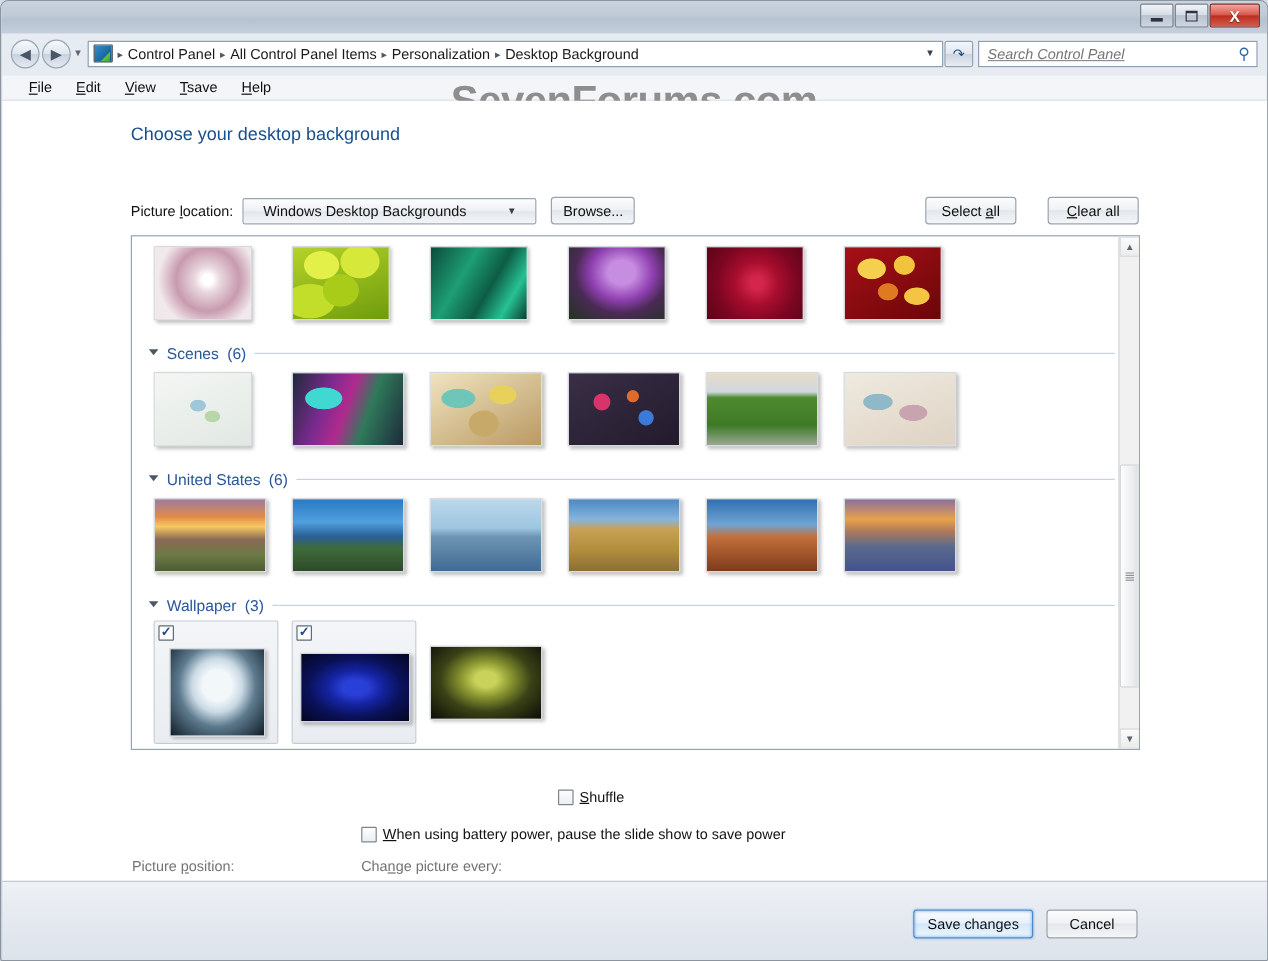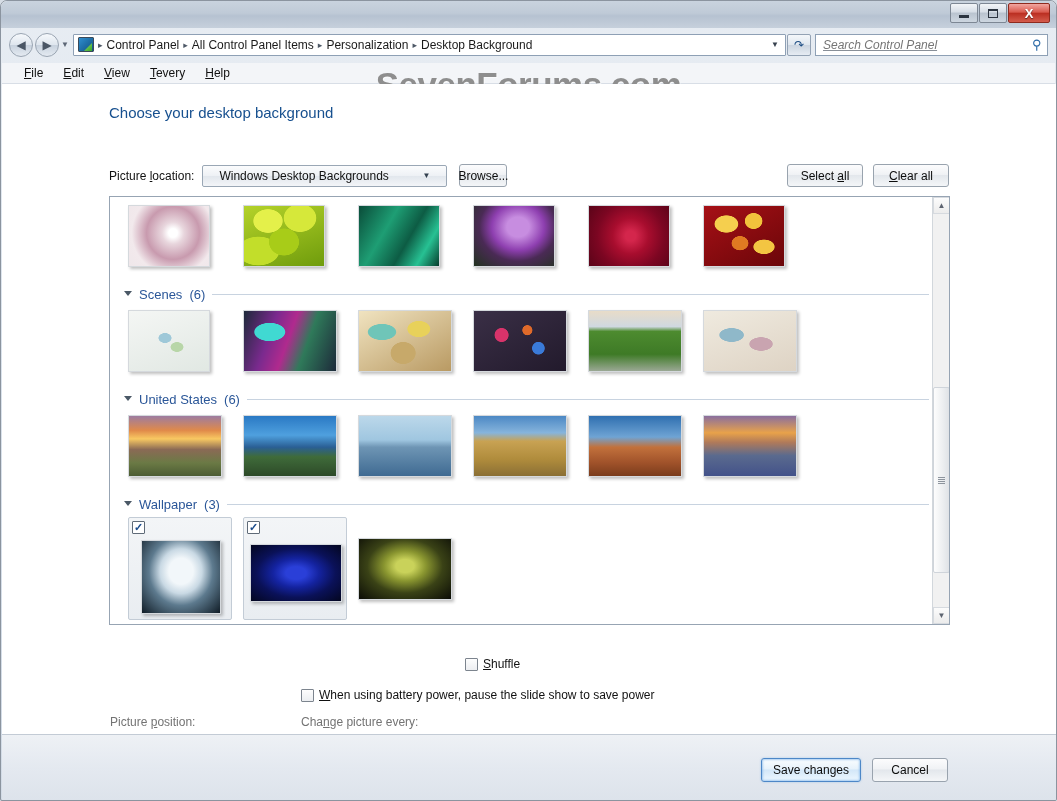--- a/index.html
+++ b/index.html
@@ -142,23 +142,23 @@
   }
   .combo .cv { flex:1; }
   .combo .carrow { font-size:8px; color:#33404f; padding-left:4px; }
   .btn {
     border:1px solid #99a3ae; border-radius:3px;
     background:linear-gradient(180deg,#fcfcfd 0%,#f0f2f5 45%,#e3e7ec 50%,#f4f6f8 100%);
     font-size:12px; color:#0d0d0d;
     font-family:"Liberation Sans", sans-serif;
     display:flex; align-items:center; justify-content:center;
   }
-  .browse-btn { width:48px; height:23px; margin-left:12px; }
-
-  .topright-btns { position:absolute; right:107px; top:80px; display:flex; gap:10px; }
+  .browse-btn { width:70px; height:23px; margin-left:12px; }
+
+  .topright-btns { position:absolute; right:107px; top:80px; display:flex; gap:26px; }
   .selall-btn, .clrall-btn { width:76px; height:23px; }
 
   
   .picbox {
     position:absolute; left:107px; top:112px;
     width:841px; height:429px;
     border:1px solid #97a4b3; background:#fff;
     overflow:hidden;
   }
   .piclist { position:absolute; left:0; top:0; width:823px; padding:0 0 0 14px; }
@@ -318,21 +318,21 @@
     <div class="searchbox">
       <input type="text" placeholder="Search Control Panel" style="">
       <span class="search-glyph">⚲</span>
     </div>
   </div>
 
   <div class="menubar">
     <div class="menuitem"><u>F</u><span>ile</span></div>
     <div class="menuitem"><u>E</u><span>dit</span></div>
     <div class="menuitem"><u>V</u><span>iew</span></div>
-    <div class="menuitem"><u>T</u><span>every</span></div>
+    <div class="menuitem"><u>T</u><span>save</span></div>
     <div class="menuitem"><u>H</u><span>elp</span></div>
   </div>
 
   <div class="watermark">SevenForums.com</div>
 
   <div class="content">
 
     <div class="page-title">Choose your desktop background</div>
 
     <div class="loc-row">

